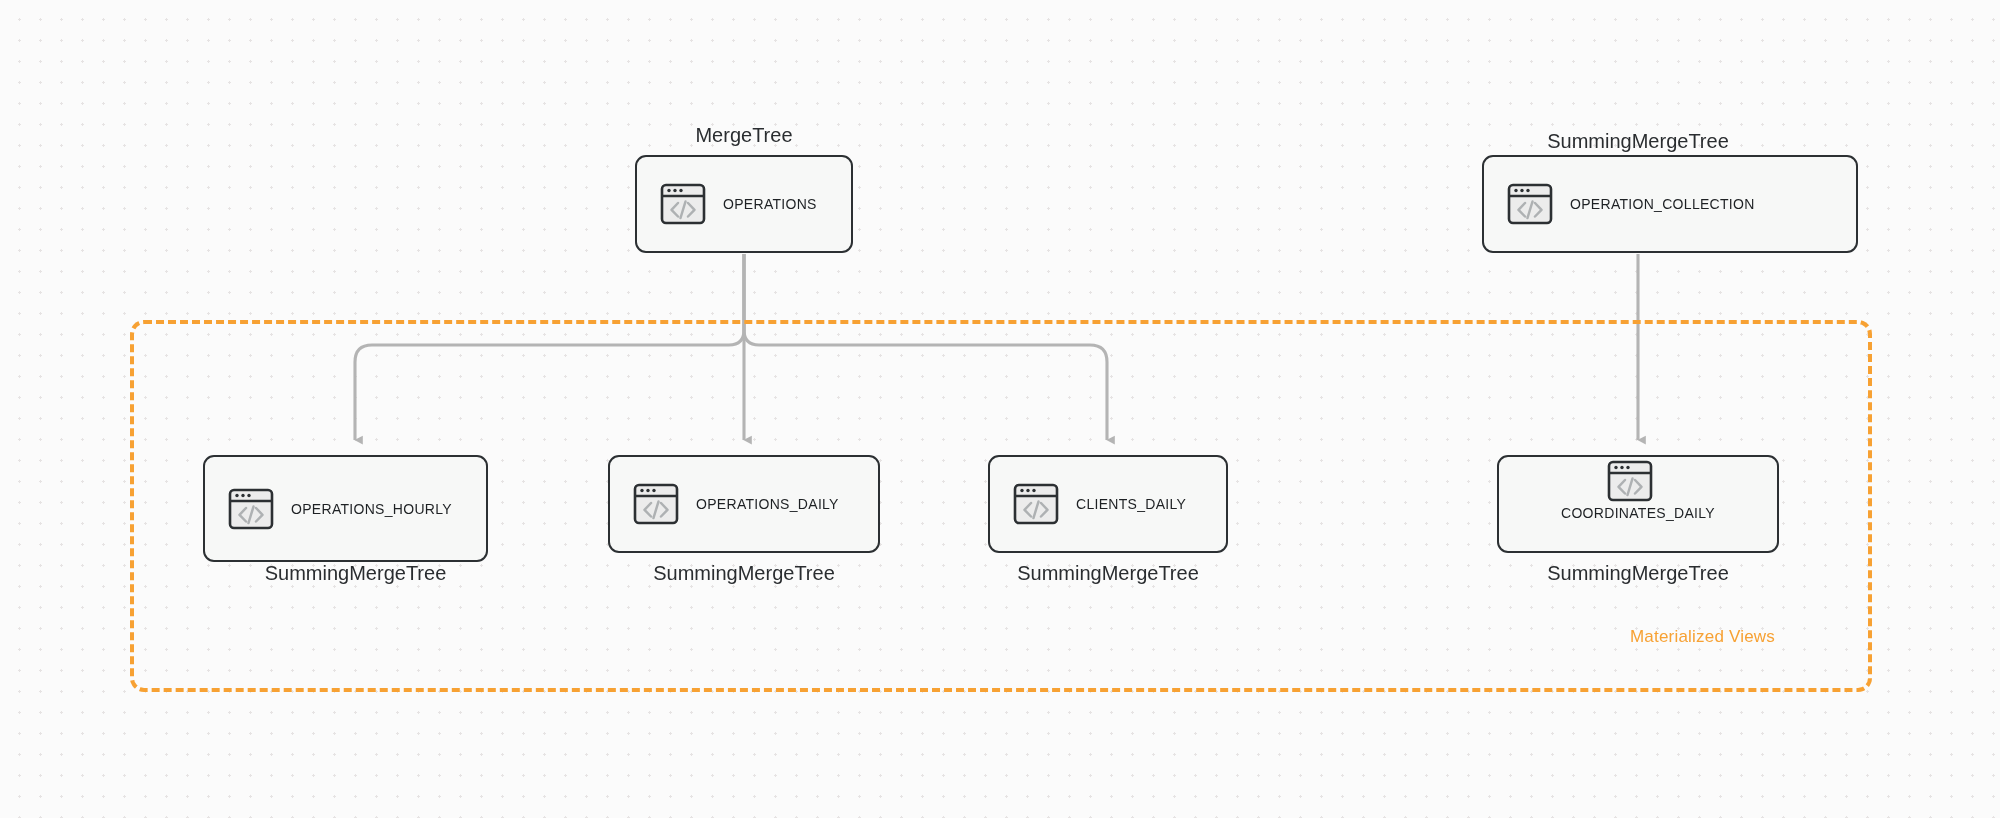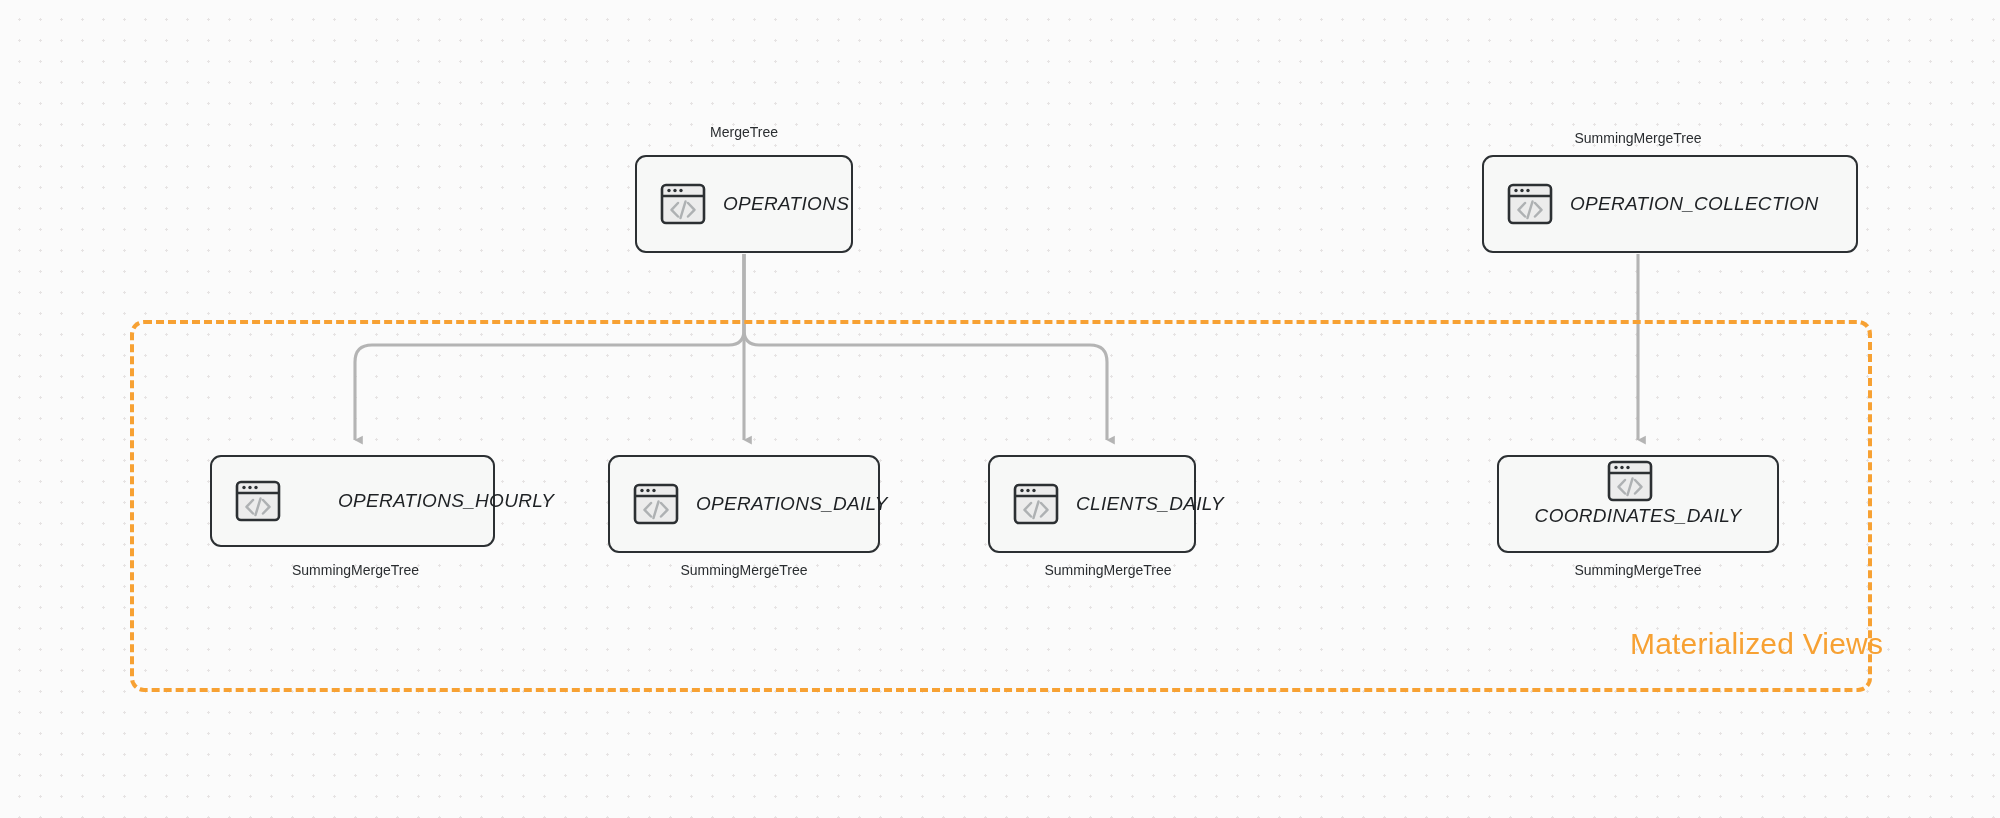--- a/index.html
+++ b/index.html
@@ -20,46 +20,45 @@
   #wires { position: absolute; inset: 0; width: 2000px; height: 818px; pointer-events: none; }
 
   .group-box {
     position: absolute;
     border: 4px dashed #f7a133;
     border-radius: 14px;
   }
   .group-label {
     position: absolute;
     color: #f7a133;
-    font-size: 30px;
+    font-size: 17px;
     letter-spacing: .2px;
     white-space: nowrap;
   }
 
   .node {
     position: absolute;
     display: flex;
     align-items: center;
     background: #f7f8f7;
     border: 2.6px solid #2c3033;
     border-radius: 11px;
     padding: 0 22px;
   }
   .node .ico { flex: 0 0 auto; margin-right: 16px; display:block; }
   .node .nm {
-    font-size: 19px;
-    font-style: italic;
+    font-size: 14px;
     color: #1e2124;
     letter-spacing: .3px;
     white-space: nowrap;
   }
 
   .engine-label {
     position: absolute;
-    font-size: 14px;
+    font-size: 20px;
     color: #2a2d30;
     white-space: nowrap;
     text-align: center;
   }
 </style>
 </head>
 <body>
 
 <div id="canvas">
 
@@ -104,21 +103,21 @@
       <rect x="3" y="5" width="42" height="38" rx="4" fill="#ececec" stroke="#2c3033" stroke-width="2.6"></rect>
       <path d="M3 16 H45" stroke="#2c3033" stroke-width="2.6"></path>
       <circle cx="10" cy="10.5" r="1.7" fill="#2c3033"></circle>
       <circle cx="16" cy="10.5" r="1.7" fill="#2c3033"></circle>
       <circle cx="22" cy="10.5" r="1.7" fill="#2c3033"></circle>
       <path d="M19 23 L12.5 29.8 L19 36.5 M29 23 L35.5 29.8 L29 36.5 M26.5 21.5 L21.5 38" stroke="#aeb1b3" stroke-width="2.5" fill="none" stroke-linecap="round" stroke-linejoin="round"></path>
     </svg>
     <span class="nm">OPERATION_COLLECTION</span>
   </div>
 
-  <div class="node" style="left:210px; top:455px; width:285px; height:92px;gap:40px;">
+  <div class="node" style="left:203px; top:455px; width:285px; height:107px;">
     <svg class="ico" width="48" height="48" viewBox="0 0 48 48">
       <rect x="3" y="5" width="42" height="38" rx="4" fill="#ececec" stroke="#2c3033" stroke-width="2.6"></rect>
       <path d="M3 16 H45" stroke="#2c3033" stroke-width="2.6"></path>
       <circle cx="10" cy="10.5" r="1.7" fill="#2c3033"></circle>
       <circle cx="16" cy="10.5" r="1.7" fill="#2c3033"></circle>
       <circle cx="22" cy="10.5" r="1.7" fill="#2c3033"></circle>
       <path d="M19 23 L12.5 29.8 L19 36.5 M29 23 L35.5 29.8 L29 36.5 M26.5 21.5 L21.5 38" stroke="#aeb1b3" stroke-width="2.5" fill="none" stroke-linecap="round" stroke-linejoin="round"></path>
     </svg>
     <span class="nm">OPERATIONS_HOURLY</span>
   </div>
@@ -128,21 +127,21 @@
       <rect x="3" y="5" width="42" height="38" rx="4" fill="#ececec" stroke="#2c3033" stroke-width="2.6"></rect>
       <path d="M3 16 H45" stroke="#2c3033" stroke-width="2.6"></path>
       <circle cx="10" cy="10.5" r="1.7" fill="#2c3033"></circle>
       <circle cx="16" cy="10.5" r="1.7" fill="#2c3033"></circle>
       <circle cx="22" cy="10.5" r="1.7" fill="#2c3033"></circle>
       <path d="M19 23 L12.5 29.8 L19 36.5 M29 23 L35.5 29.8 L29 36.5 M26.5 21.5 L21.5 38" stroke="#aeb1b3" stroke-width="2.5" fill="none" stroke-linecap="round" stroke-linejoin="round"></path>
     </svg>
     <span class="nm">OPERATIONS_DAILY</span>
   </div>
 
-  <div class="node" style="left:988px; top:455px; width:208px; height:98px;justify-content:space-between;">
+  <div class="node" style="left:988px; top:455px; width:240px; height:98px;">
     <svg class="ico" width="48" height="48" viewBox="0 0 48 48">
       <rect x="3" y="5" width="42" height="38" rx="4" fill="#ececec" stroke="#2c3033" stroke-width="2.6"></rect>
       <path d="M3 16 H45" stroke="#2c3033" stroke-width="2.6"></path>
       <circle cx="10" cy="10.5" r="1.7" fill="#2c3033"></circle>
       <circle cx="16" cy="10.5" r="1.7" fill="#2c3033"></circle>
       <circle cx="22" cy="10.5" r="1.7" fill="#2c3033"></circle>
       <path d="M19 23 L12.5 29.8 L19 36.5 M29 23 L35.5 29.8 L29 36.5 M26.5 21.5 L21.5 38" stroke="#aeb1b3" stroke-width="2.5" fill="none" stroke-linecap="round" stroke-linejoin="round"></path>
     </svg>
     <span class="nm">CLIENTS_DAILY</span>
   </div>

